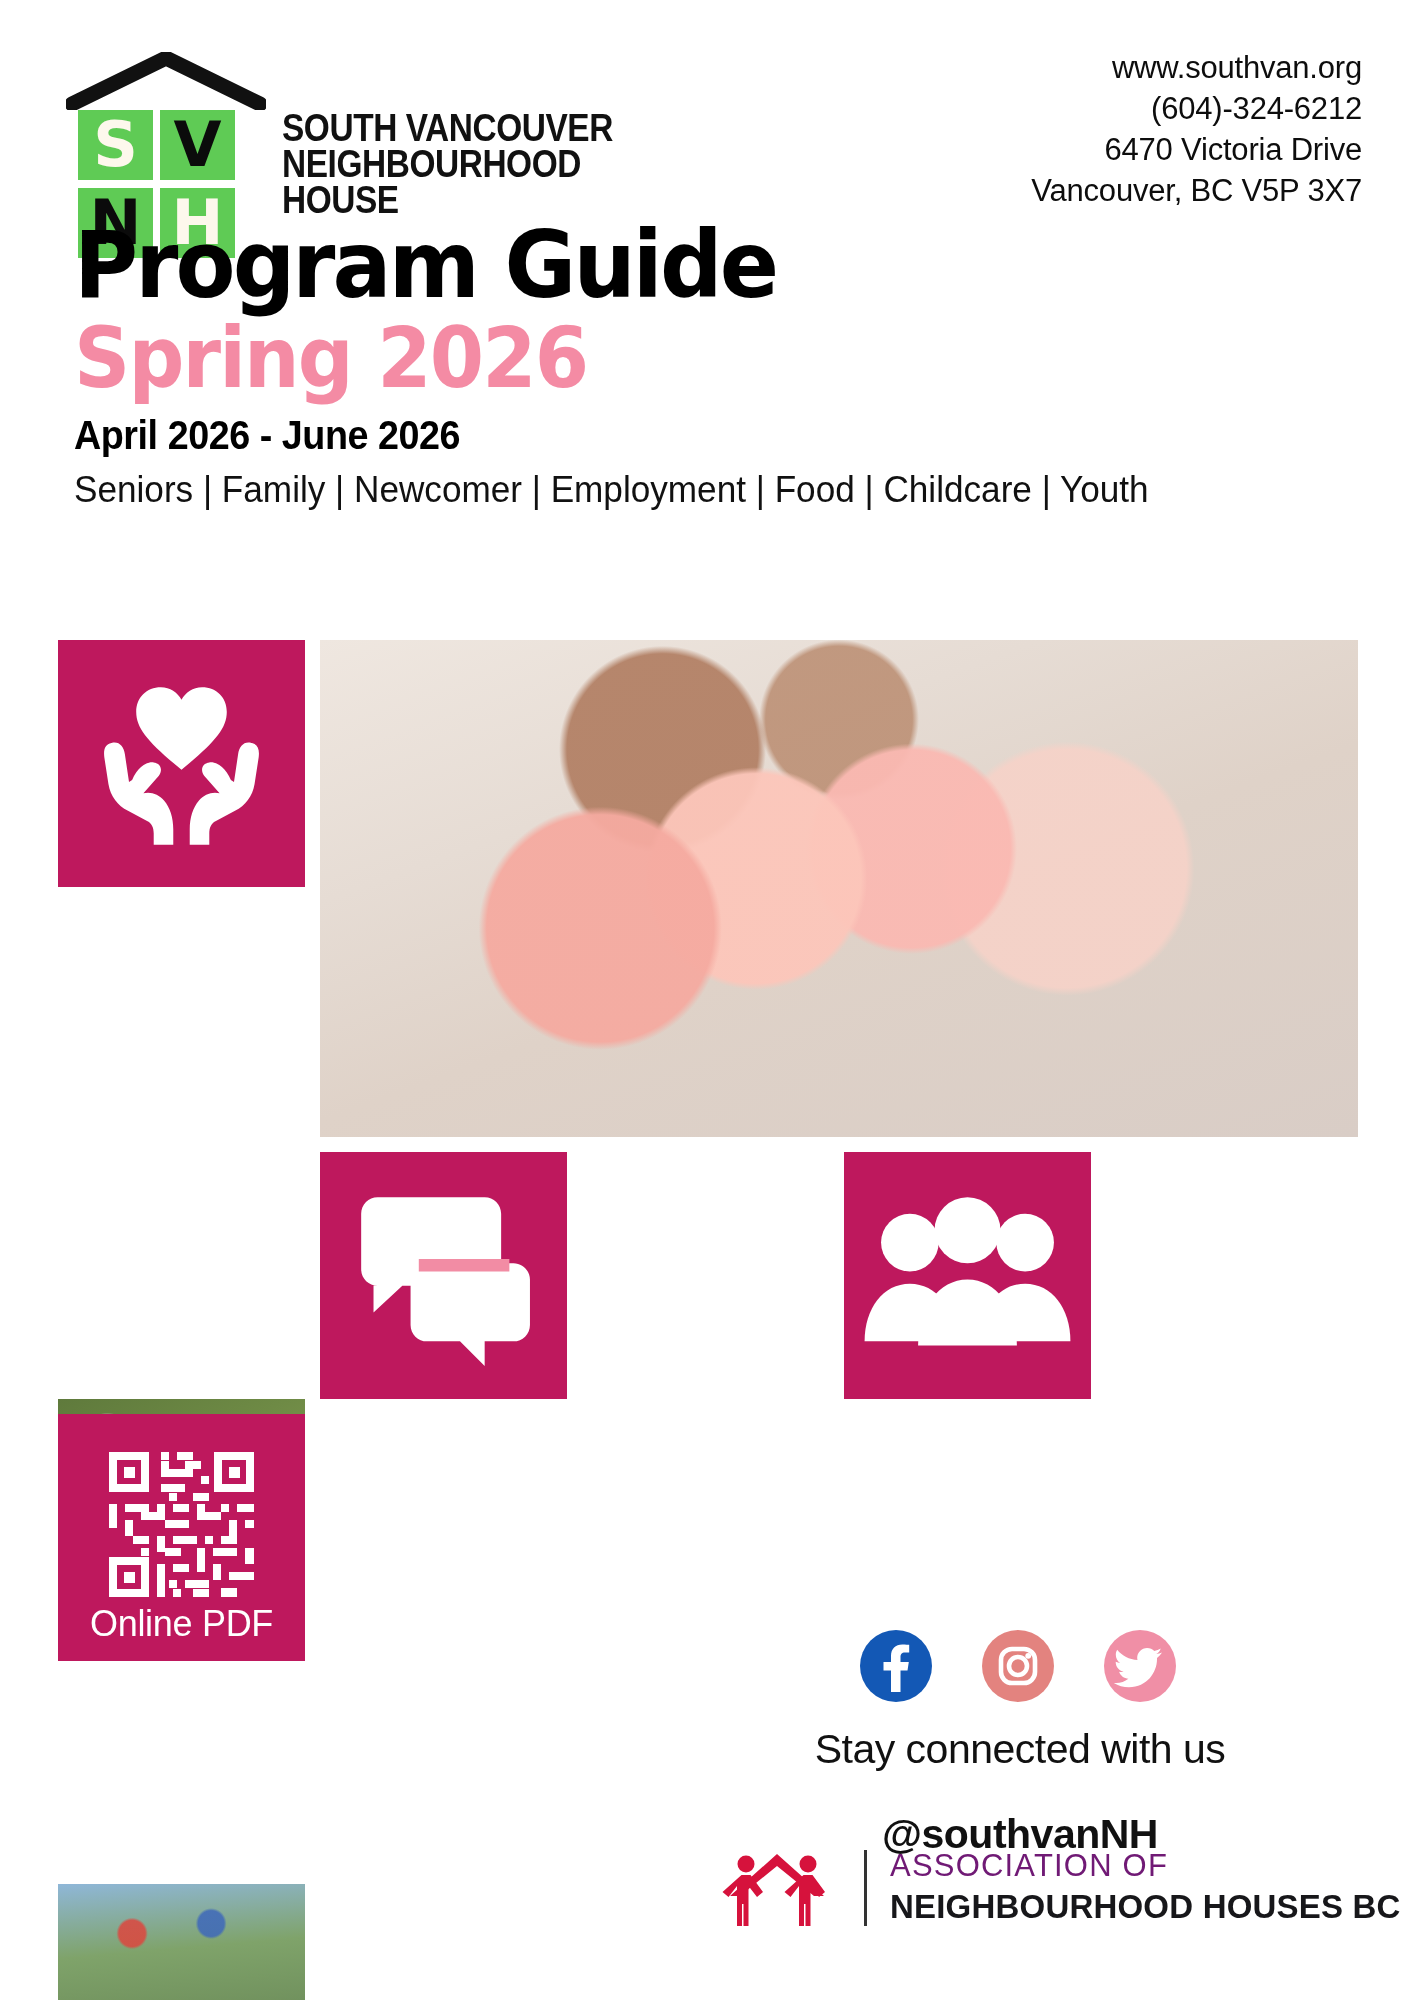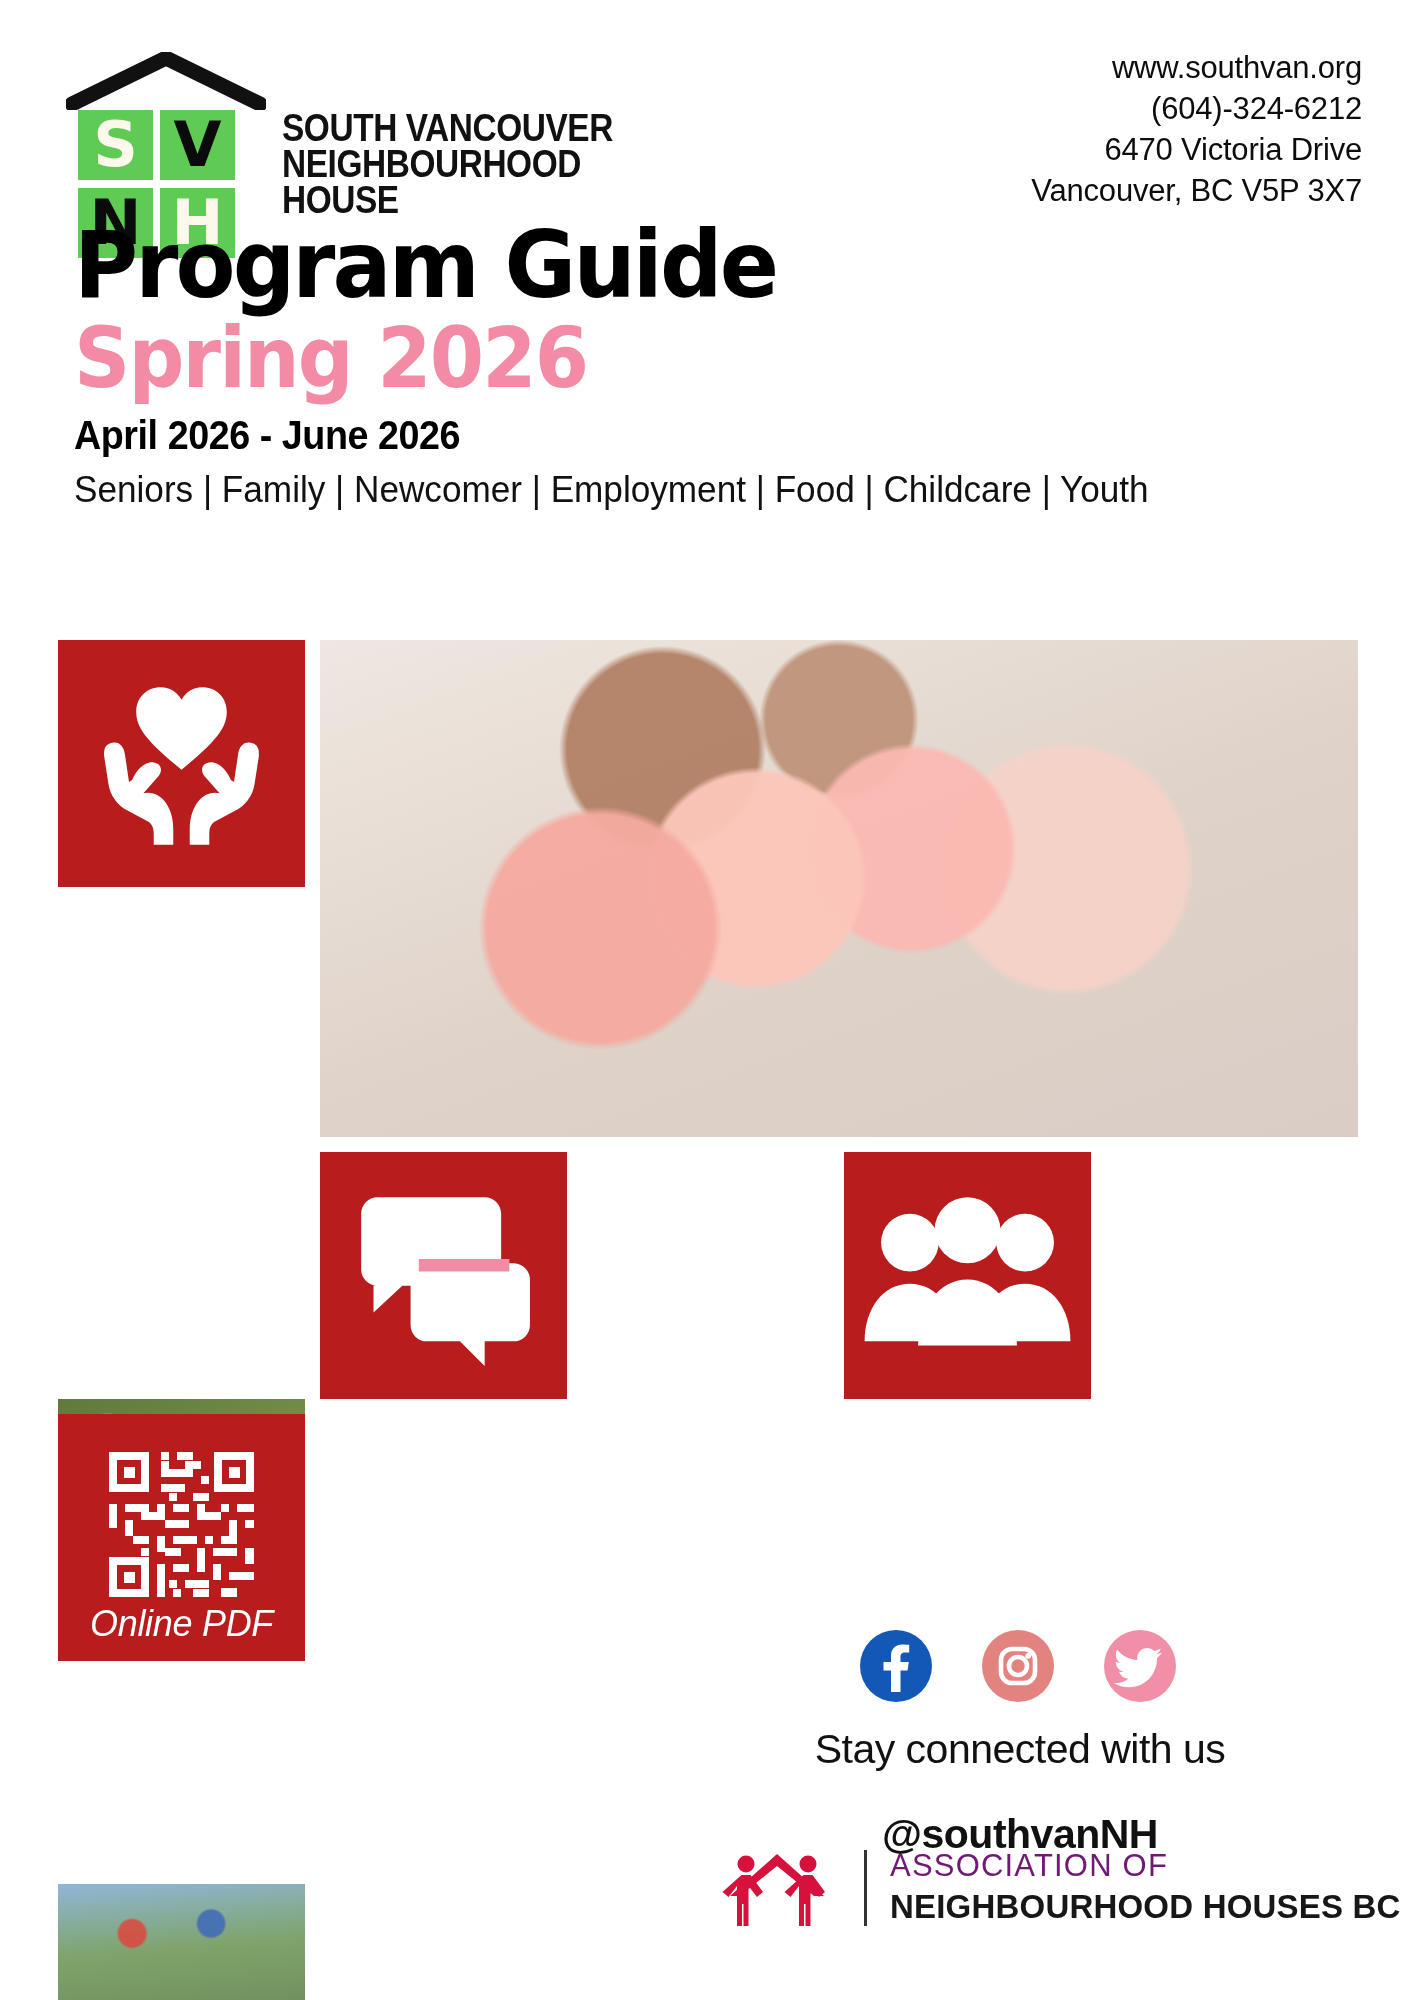--- a/index.html
+++ b/index.html
@@ -38,21 +38,21 @@
           margin-top:2px;transform:scaleX(0.93);transform-origin:left center;}
   .t-dates{font-family:"Liberation Sans",sans-serif;font-weight:bold;font-size:41px;
           letter-spacing:-0.5px;color:#000;margin-top:10px;
           transform:scaleX(0.92);transform-origin:left center;}
   .t-cats{font-family:"Liberation Sans",sans-serif;font-size:37px;color:#111;
           margin-top:10px;transform:scaleX(0.95);transform-origin:left center;white-space:nowrap;}
 
   
   .collage{position:absolute;left:58px;top:640px;width:1300px;height:1000px;}
   .tile{position:absolute;overflow:hidden;}
-  .pink{background:#b91c1c;font-style:italic;}
+  .pink{background:#be185d;}
 
   
   svg.ic{width:100%;height:100%;display:block;}
 
   
   .ph{background-size:cover;background-position:center;position:relative;}
 
   
   .footer{position:absolute;left:0;top:1630px;width:1414px;height:370px;}
   .socials{position:absolute;left:860px;top:0;width:340px;height:78px;}

